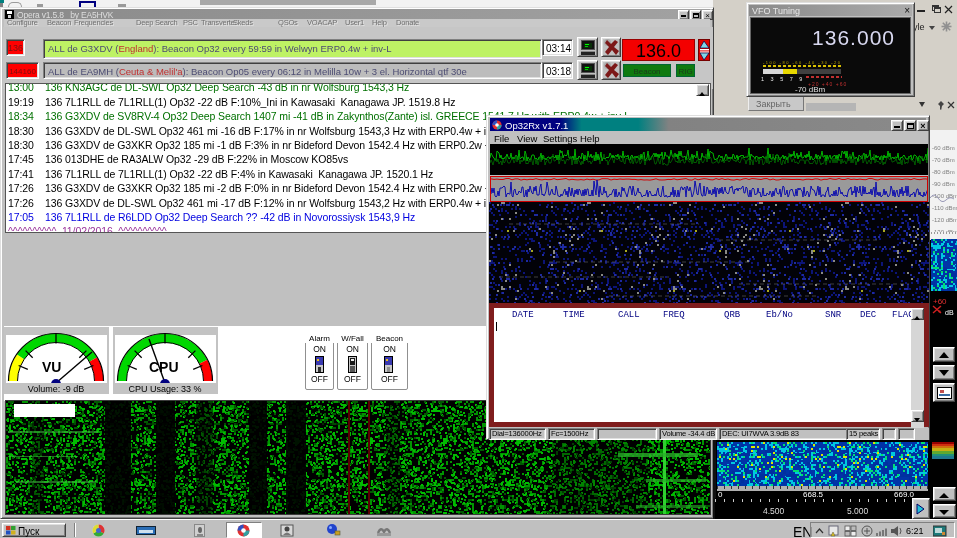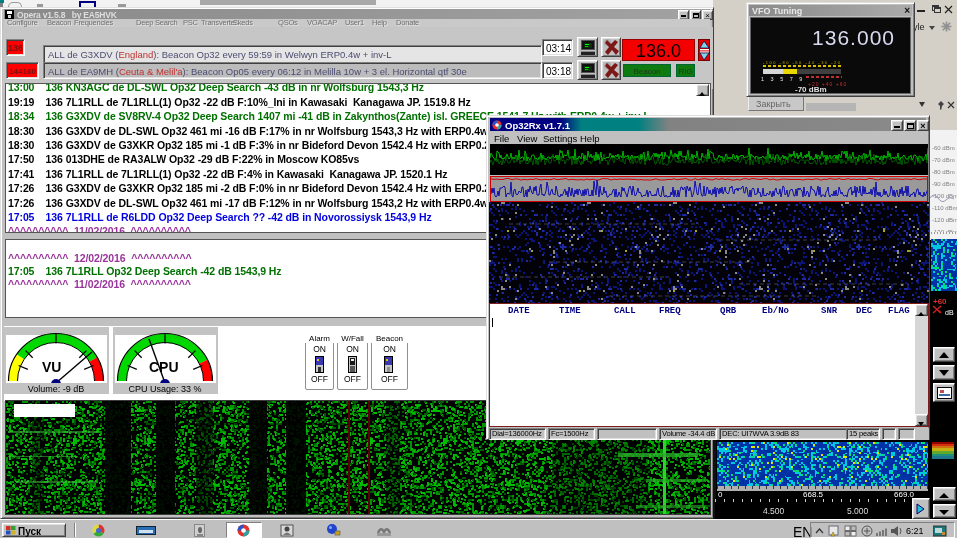--- a/index.html
+++ b/index.html
@@ -1,20 +1,20 @@
 <!DOCTYPE html>
 <html><head><meta charset="utf-8"><style>
 *{margin:0;padding:0;box-sizing:border-box}
 html,body{width:957px;height:538px;overflow:hidden;background:#d4d0c8;font-family:"Liberation Sans",sans-serif;position:relative}
 .abs{position:absolute}
 .win{position:absolute;background:#c0c0c0;border:1px solid;border-color:#dfdfdf #404040 #404040 #dfdfdf;box-shadow:inset 1px 1px 0 #fff, inset -1px -1px 0 #808080}
 .btn3d{background:#c0c0c0;border:1px solid;border-color:#fff #404040 #404040 #fff;box-shadow:inset 1px 1px 0 #dfdfdf, inset -1px -1px 0 #808080;position:absolute}
 .sunk{border:1px solid;border-color:#808080 #fff #fff #808080;box-shadow:inset 1px 1px 0 #404040, inset -1px -1px 0 #dfdfdf}
 .t8{font-size:9px;line-height:9.7px;white-space:pre;letter-spacing:-0.3px}
-.b{font-weight:bold}
+.b{font-weight:normal}
 .mono{font-family:"Liberation Mono",monospace}
 </style></head>
 <body>
 <svg width="0" height="0" style="position:absolute">
     <defs>
       <pattern id="pg1" width="62" height="62" patternUnits="userSpaceOnUse">
         <path d="M8 26h2v2h-2zM36 48h2v2h-2zM54 60h2v2h-2zM52 30h2v2h-2zM50 14h2v2h-2zM4 4h2v2h-2zM16 26h2v2h-2zM6 54h2v2h-2zM32 22h2v2h-2zM50 8h2v2h-2zM28 52h2v2h-2zM30 36h2v2h-2zM42 32h2v2h-2zM24 32h2v2h-2zM52 2h2v2h-2zM12 56h2v2h-2zM6 6h2v2h-2zM32 6h2v2h-2zM0 58h2v2h-2zM58 30h2v2h-2zM54 36h2v2h-2zM24 54h2v2h-2zM28 18h2v2h-2zM40 4h2v2h-2zM50 10h2v2h-2zM50 20h2v2h-2zM0 4h2v2h-2zM44 60h2v2h-2zM28 44h2v2h-2zM16 48h2v2h-2zM46 50h2v2h-2zM60 54h2v2h-2zM14 34h2v2h-2zM38 32h2v2h-2zM6 22h2v2h-2zM58 48h2v2h-2zM20 30h2v2h-2zM2 0h2v2h-2zM0 44h2v2h-2zM0 52h2v2h-2zM42 28h2v2h-2zM34 54h2v2h-2zM0 18h2v2h-2zM58 6h2v2h-2zM24 36h2v2h-2zM44 40h2v2h-2zM14 8h2v2h-2zM26 58h2v2h-2zM46 60h2v2h-2zM60 24h2v2h-2zM34 26h2v2h-2zM14 20h2v2h-2zM60 52h2v2h-2zM28 28h2v2h-2zM60 44h2v2h-2zM36 16h2v2h-2zM14 42h2v2h-2zM22 24h2v2h-2zM14 38h2v2h-2zM44 22h2v2h-2zM14 14h2v2h-2zM60 42h2v2h-2zM30 10h2v2h-2zM18 34h2v2h-2zM58 46h2v2h-2zM26 46h2v2h-2zM54 40h2v2h-2zM36 22h2v2h-2zM42 12h2v2h-2zM6 18h2v2h-2zM12 8h2v2h-2zM40 48h2v2h-2zM46 56h2v2h-2zM56 24h2v2h-2zM18 48h2v2h-2zM6 60h2v2h-2zM48 32h2v2h-2zM20 60h2v2h-2zM60 0h2v2h-2zM46 30h2v2h-2zM32 32h2v2h-2zM58 28h2v2h-2zM32 46h2v2h-2zM54 24h2v2h-2zM44 8h2v2h-2zM12 16h2v2h-2zM20 0h2v2h-2zM18 22h2v2h-2zM38 24h2v2h-2zM32 30h2v2h-2zM54 58h2v2h-2zM32 42h2v2h-2zM24 60h2v2h-2zM38 28h2v2h-2zM2 8h2v2h-2zM30 52h2v2h-2zM16 0h2v2h-2zM48 34h2v2h-2zM52 20h2v2h-2zM26 20h2v2h-2zM26 42h2v2h-2zM42 58h2v2h-2zM10 44h2v2h-2zM24 6h2v2h-2zM36 6h2v2h-2zM46 12h2v2h-2zM50 38h2v2h-2zM44 16h2v2h-2zM48 22h2v2h-2zM24 22h2v2h-2zM4 52h2v2h-2zM28 30h2v2h-2zM42 56h2v2h-2zM32 48h2v2h-2zM6 34h2v2h-2zM50 44h2v2h-2zM10 24h2v2h-2zM34 12h2v2h-2zM56 0h2v2h-2zM24 14h2v2h-2zM32 10h2v2h-2zM48 12h2v2h-2zM0 60h2v2h-2zM30 30h2v2h-2zM2 26h2v2h-2zM20 10h2v2h-2zM46 14h2v2h-2zM40 18h2v2h-2zM38 36h2v2h-2zM38 6h2v2h-2zM26 0h2v2h-2zM42 22h2v2h-2zM10 38h2v2h-2zM10 34h2v2h-2zM32 36h2v2h-2zM14 30h2v2h-2zM0 24h2v2h-2zM50 28h2v2h-2zM12 36h2v2h-2zM34 50h2v2h-2zM54 38h2v2h-2zM14 40h2v2h-2zM26 22h2v2h-2zM32 60h2v2h-2zM22 22h2v2h-2zM38 4h2v2h-2zM22 40h2v2h-2zM56 60h2v2h-2zM16 54h2v2h-2zM42 48h2v2h-2zM52 28h2v2h-2zM40 6h2v2h-2zM48 4h2v2h-2zM0 10h2v2h-2zM24 40h2v2h-2zM50 54h2v2h-2zM48 28h2v2h-2zM32 56h2v2h-2zM8 16h2v2h-2zM34 8h2v2h-2zM50 42h2v2h-2zM36 32h2v2h-2zM12 48h2v2h-2zM28 4h2v2h-2zM2 52h2v2h-2zM30 54h2v2h-2zM24 2h2v2h-2zM36 50h2v2h-2zM36 18h2v2h-2zM52 32h2v2h-2zM32 40h2v2h-2zM26 40h2v2h-2zM32 0h2v2h-2zM22 48h2v2h-2zM54 46h2v2h-2zM22 26h2v2h-2zM0 2h2v2h-2zM34 48h2v2h-2zM34 52h2v2h-2zM40 36h2v2h-2zM40 14h2v2h-2zM20 58h2v2h-2zM30 8h2v2h-2zM38 50h2v2h-2zM0 56h2v2h-2zM14 36h2v2h-2zM40 60h2v2h-2zM10 52h2v2h-2zM36 10h2v2h-2zM38 18h2v2h-2zM10 60h2v2h-2zM6 0h2v2h-2zM36 12h2v2h-2zM60 48h2v2h-2zM2 4h2v2h-2zM44 14h2v2h-2zM4 20h2v2h-2zM4 46h2v2h-2zM0 34h2v2h-2zM28 58h2v2h-2zM0 28h2v2h-2zM18 16h2v2h-2zM16 14h2v2h-2zM52 12h2v2h-2zM6 38h2v2h-2zM40 38h2v2h-2zM12 6h2v2h-2zM54 50h2v2h-2zM18 36h2v2h-2zM4 18h2v2h-2zM10 32h2v2h-2zM10 16h2v2h-2zM48 46h2v2h-2zM58 22h2v2h-2zM52 42h2v2h-2zM42 42h2v2h-2zM18 0h2v2h-2zM42 24h2v2h-2zM56 26h2v2h-2zM18 44h2v2h-2zM30 0h2v2h-2zM60 20h2v2h-2zM20 38h2v2h-2zM32 24h2v2h-2zM30 40h2v2h-2zM6 46h2v2h-2zM0 48h2v2h-2zM20 18h2v2h-2zM24 46h2v2h-2zM22 20h2v2h-2zM26 56h2v2h-2zM12 12h2v2h-2zM16 32h2v2h-2zM6 36h2v2h-2zM16 22h2v2h-2zM32 52h2v2h-2zM60 30h2v2h-2zM40 0h2v2h-2zM28 16h2v2h-2zM0 42h2v2h-2zM14 26h2v2h-2zM0 36h2v2h-2zM26 6h2v2h-2zM8 50h2v2h-2zM2 10h2v2h-2zM10 18h2v2h-2zM60 4h2v2h-2zM32 44h2v2h-2zM44 24h2v2h-2z" fill="#009400"></path>
       </pattern>
       <pattern id="pg2" width="74" height="74" patternUnits="userSpaceOnUse">
         <path d="M6 8h2v2h-2zM10 4h2v2h-2zM8 50h2v2h-2zM38 72h2v2h-2zM18 26h2v2h-2zM34 4h2v2h-2zM26 68h2v2h-2zM66 38h2v2h-2zM22 54h2v2h-2zM66 42h2v2h-2zM2 72h2v2h-2zM64 12h2v2h-2zM16 56h2v2h-2zM46 62h2v2h-2zM70 24h2v2h-2zM42 56h2v2h-2zM56 12h2v2h-2zM40 42h2v2h-2zM60 8h2v2h-2zM48 46h2v2h-2zM54 58h2v2h-2zM28 62h2v2h-2zM2 38h2v2h-2zM40 10h2v2h-2zM50 54h2v2h-2zM34 46h2v2h-2zM42 2h2v2h-2zM46 32h2v2h-2zM58 6h2v2h-2zM18 6h2v2h-2zM62 0h2v2h-2zM18 60h2v2h-2zM26 4h2v2h-2zM24 56h2v2h-2zM2 22h2v2h-2zM18 56h2v2h-2zM34 72h2v2h-2zM18 44h2v2h-2zM14 40h2v2h-2zM56 16h2v2h-2zM38 66h2v2h-2zM56 32h2v2h-2zM60 72h2v2h-2zM20 4h2v2h-2zM48 48h2v2h-2zM44 70h2v2h-2zM58 4h2v2h-2zM64 62h2v2h-2zM38 42h2v2h-2zM40 2h2v2h-2zM16 68h2v2h-2zM44 8h2v2h-2zM50 38h2v2h-2zM72 18h2v2h-2zM58 26h2v2h-2zM26 60h2v2h-2zM54 8h2v2h-2zM30 32h2v2h-2zM54 42h2v2h-2zM54 52h2v2h-2zM56 38h2v2h-2zM72 46h2v2h-2zM50 12h2v2h-2zM38 30h2v2h-2zM62 30h2v2h-2zM60 62h2v2h-2zM50 20h2v2h-2zM52 68h2v2h-2zM72 34h2v2h-2zM24 20h2v2h-2zM34 70h2v2h-2zM18 14h2v2h-2zM68 8h2v2h-2zM52 40h2v2h-2zM34 8h2v2h-2zM32 58h2v2h-2zM54 66h2v2h-2zM62 8h2v2h-2zM56 48h2v2h-2zM56 6h2v2h-2zM72 4h2v2h-2zM68 6h2v2h-2zM64 40h2v2h-2zM44 36h2v2h-2zM34 18h2v2h-2zM22 36h2v2h-2zM54 4h2v2h-2zM56 24h2v2h-2zM40 20h2v2h-2zM68 36h2v2h-2zM8 12h2v2h-2zM36 66h2v2h-2zM0 34h2v2h-2zM20 42h2v2h-2zM10 64h2v2h-2zM6 18h2v2h-2zM62 58h2v2h-2zM72 10h2v2h-2zM4 52h2v2h-2zM30 8h2v2h-2zM64 54h2v2h-2zM24 40h2v2h-2zM56 66h2v2h-2zM28 52h2v2h-2zM26 40h2v2h-2zM22 48h2v2h-2zM6 24h2v2h-2zM46 30h2v2h-2zM2 56h2v2h-2zM6 10h2v2h-2zM40 4h2v2h-2zM38 68h2v2h-2zM18 38h2v2h-2zM26 58h2v2h-2zM8 42h2v2h-2zM12 26h2v2h-2zM6 54h2v2h-2zM2 28h2v2h-2zM4 18h2v2h-2zM2 12h2v2h-2zM40 48h2v2h-2zM28 10h2v2h-2zM14 4h2v2h-2zM16 50h2v2h-2zM20 12h2v2h-2zM56 70h2v2h-2zM0 6h2v2h-2zM42 24h2v2h-2zM64 46h2v2h-2zM4 28h2v2h-2zM26 52h2v2h-2zM16 28h2v2h-2zM4 0h2v2h-2zM0 16h2v2h-2zM38 2h2v2h-2zM68 4h2v2h-2zM68 54h2v2h-2zM12 18h2v2h-2zM30 60h2v2h-2zM36 48h2v2h-2zM54 2h2v2h-2zM2 52h2v2h-2zM48 60h2v2h-2zM60 38h2v2h-2zM66 36h2v2h-2zM4 38h2v2h-2zM28 44h2v2h-2zM44 16h2v2h-2zM68 30h2v2h-2zM16 36h2v2h-2zM52 12h2v2h-2zM24 34h2v2h-2zM10 12h2v2h-2zM72 42h2v2h-2zM34 36h2v2h-2zM10 46h2v2h-2zM2 24h2v2h-2zM48 58h2v2h-2zM56 50h2v2h-2zM64 26h2v2h-2zM42 54h2v2h-2zM52 70h2v2h-2zM56 36h2v2h-2zM36 10h2v2h-2zM14 70h2v2h-2zM36 64h2v2h-2zM28 24h2v2h-2zM28 36h2v2h-2zM66 40h2v2h-2zM46 16h2v2h-2zM0 72h2v2h-2zM60 64h2v2h-2zM14 56h2v2h-2zM28 0h2v2h-2zM2 62h2v2h-2zM14 20h2v2h-2zM18 32h2v2h-2zM10 22h2v2h-2zM50 6h2v2h-2zM70 10h2v2h-2zM24 60h2v2h-2zM56 8h2v2h-2zM2 54h2v2h-2zM26 48h2v2h-2zM24 64h2v2h-2zM48 44h2v2h-2zM8 4h2v2h-2zM26 64h2v2h-2zM8 32h2v2h-2zM64 52h2v2h-2zM24 46h2v2h-2zM68 40h2v2h-2zM68 38h2v2h-2zM28 14h2v2h-2zM30 30h2v2h-2zM58 8h2v2h-2zM0 18h2v2h-2zM16 26h2v2h-2zM2 70h2v2h-2zM42 20h2v2h-2zM44 46h2v2h-2zM16 64h2v2h-2zM12 10h2v2h-2zM8 62h2v2h-2zM26 24h2v2h-2zM10 38h2v2h-2zM2 6h2v2h-2zM10 60h2v2h-2zM24 2h2v2h-2zM2 26h2v2h-2zM56 60h2v2h-2zM50 52h2v2h-2zM50 8h2v2h-2zM34 10h2v2h-2zM58 46h2v2h-2zM70 38h2v2h-2zM22 56h2v2h-2zM22 46h2v2h-2zM48 0h2v2h-2z" fill="#00bc00"></path>
@@ -117,21 +117,21 @@
       <span class="abs" style="left:344px">User1</span>
       <span class="abs" style="left:371px">Help</span>
       <span class="abs" style="left:395px">Donate</span>
     </div>
 
  <div class="abs" style="left:2px;top:19px;width:710px;height:62px;background:#c6c6c6"></div>
 
  <div class="abs sunk" style="left:5px;top:31px;width:19px;height:17px;background:#f00">
       <div class="abs b" style="width:100%;text-align:center;top:3px;font-size:9px;color:#7c1010">136</div>
     </div>
- <div class="abs sunk" style="left:42px;top:37px;width:499px;height:20px;background:#e5e5e5">
+ <div class="abs sunk" style="left:42px;top:31px;width:499px;height:20px;background:#bef264">
       <div class="abs" style="left:4px;top:3px;font-size:9.5px;color:#4c4c72;white-space:pre">ALL de G3XDV (<span style="color:#c03030">England</span>): Beacon Op32 every 59:59 in Welwyn ERP0.4w + inv-L</div>
     </div>
  <div class="abs sunk" style="left:541px;top:31px;width:31px;height:17px;background:#fff">
       <div class="abs" style="left:3px;top:3px;font-size:10px;color:#000">03:14</div>
     </div>
  <div class="btn3d" style="left:576px;top:29px;width:21px;height:20px">
       <div class="abs" style="left:3px;top:2px;width:14px;height:10px;background:#111;border:1px solid #555">
         <div class="abs" style="left:2px;top:2px;width:8px;height:5px;background:#083008">
           <div class="abs" style="left:1px;top:1px;width:4px;height:1px;background:#0f0"></div>
           <div class="abs" style="left:1px;top:3px;width:3px;height:1px;background:#0c0"></div>
@@ -190,40 +190,33 @@
       <div class="abs" style="width:100%;top:2px;text-align:center;font-size:8px;color:#1c3b1c">RIG</div>
     </div>
 
  <div class="abs" style="left:4px;top:75px;width:706px;height:150px;background:#fff;border:1px solid #555;overflow:hidden">
    <div class="abs b t8" style="left:2px;top:-18px;font-size:10.5px;line-height:14.4px;letter-spacing:-0.1px">
 <span style="color:#007000">13:00    136 KN3AGC de DL-SWL Op32 Deep Search -43 dB in nr Wolfsburg 1543,3 Hz</span>
 <span style="color:#000">19:19    136 7L1RLL de 7L1RLL(1) Op32 -22 dB F:10%_Ini in Kawasaki  Kanagawa JP. 1519.8 Hz</span>
 <span style="color:#007000">18:34    136 G3XDV de SV8RV-4 Op32 Deep Search 1407 mi -41 dB in Zakynthos(Zante) isl. GREECE 1541,7 Hz with ERP0.4w + inv-L</span>
 <span style="color:#000">18:30    136 G3XDV de DL-SWL Op32 461 mi -16 dB F:17% in nr Wolfsburg 1543,3 Hz with ERP0.4w + inv-L</span>
 <span style="color:#000">18:30    136 G3XDV de G3XKR Op32 185 mi -1 dB F:3% in nr Bideford Devon 1542.4 Hz with ERP0.2w + 1/4 vertical</span>
-<span style="color:#000">17:50    136 013DHE de RA3ALW Op32 -29 dB F:22% in Moscow KO85vs</span>
+<span style="color:#000">17:45    136 013DHE de RA3ALW Op32 -29 dB F:22% in Moscow KO85vs</span>
 <span style="color:#000">17:41    136 7L1RLL de 7L1RLL(1) Op32 -22 dB F:4% in Kawasaki  Kanagawa JP. 1520.1 Hz</span>
 <span style="color:#000">17:26    136 G3XDV de G3XKR Op32 185 mi -2 dB F:0% in nr Bideford Devon 1542.4 Hz with ERP0.2w + 1/4 vertical</span>
 <span style="color:#000">17:26    136 G3XDV de DL-SWL Op32 461 mi -17 dB F:12% in nr Wolfsburg 1543,2 Hz with ERP0.4w + inv-L</span>
 <span style="color:#0000e0">17:05    136 7L1RLL de R6LDD Op32 Deep Search ?? -42 dB in Novorossiysk 1543,9 Hz</span>
 <span style="color:#993399">^^^^^^^^^^  11/02/2016  ^^^^^^^^^^</span>
    </div>
    <div class="abs" style="right:1px;top:0;width:13px;height:100%;background:#fff"></div>
    <div class="btn3d" style="right:1px;top:0px;width:13px;height:12px"><svg width="11" height="10">
           <polygon points="5,3 8,7 2,7" fill="#000"></polygon>
         </svg></div>
  </div>
 
- <div class="abs" style="left:4px;top:231px;width:706px;height:79px;background:#fff;border:1px solid #555;overflow:hidden">
-   <div class="abs b t8" style="left:2px;top:-1px;font-size:10.5px;line-height:13px;letter-spacing:-0.1px">
-<span style="color:#993399">^^^^^^^^^^  12/02/2016  ^^^^^^^^^^</span>
-<span style="color:#007000">17:05    136 7L1RLL Op32 Deep Search -42 dB 1543,9 Hz</span>
-<span style="color:#993399">^^^^^^^^^^  11/02/2016  ^^^^^^^^^^</span>
-   </div>
- </div>
 
  <div class="abs" style="left:3px;top:318px;width:707px;height:75px;background:#fff"></div>
 
  <svg class="abs" style="left:3px;top:319px" width="105" height="67" shape-rendering="geometricPrecision">
   <rect width="105" height="67" fill="#c3c3c3"></rect>
   <rect x="2" y="8" width="101" height="48" fill="#fff"></rect>
   <path d="M 9 54 A 43 43 0 0 1 16.5 29.8" fill="none" stroke="#ffff00" stroke-width="9"></path>
   <path d="M 16.5 29.8 A 43 43 0 0 1 89.2 32.5" fill="none" stroke="#00d800" stroke-width="9"></path>
   <path d="M 89.2 32.5 A 43 43 0 0 1 95 54" fill="none" stroke="#ff0000" stroke-width="9"></path>
   <path d="M 4.5 54 A 47.5 47.5 0 0 1 99.5 54" fill="none" stroke="#000" stroke-width="1.2"></path>
@@ -399,21 +392,21 @@
           <line x1="20" y1="22" x2="210" y2="22"></line>
           <line x1="230" y1="38" x2="390" y2="38"></line>
           <line x1="60" y1="60" x2="260" y2="60"></line>
           <line x1="10" y1="75" x2="180" y2="75"></line>
           <line x1="250" y1="82" x2="420" y2="82"></line>
           <line x1="120" y1="94" x2="330" y2="94"></line>
         </g>
   </svg>
  </div>
 
- <div class="abs" style="left:2px;top:187px;width:440px;height:124px;background:#fff;border:1px solid #7f1d1d">
+ <div class="abs" style="left:2px;top:187px;width:440px;height:124px;background:#fff;border:5px solid #7f1d1d">
    <div class="abs b mono" style="left:0;top:2px;font-size:9px;color:#000080;width:100%;height:12px">
         <span class="abs" style="left:18px">DATE</span>
         <span class="abs" style="left:69px">TIME</span>
         <span class="abs" style="left:124px">CALL</span>
         <span class="abs" style="left:169px">FREQ</span>
         <span class="abs" style="left:230px">QRB</span>
         <span class="abs" style="left:272px">Eb/No</span>
         <span class="abs" style="left:331px">SNR</span>
         <span class="abs" style="left:366px">DEC</span>
         <span class="abs" style="left:398px">FLAG</span>

